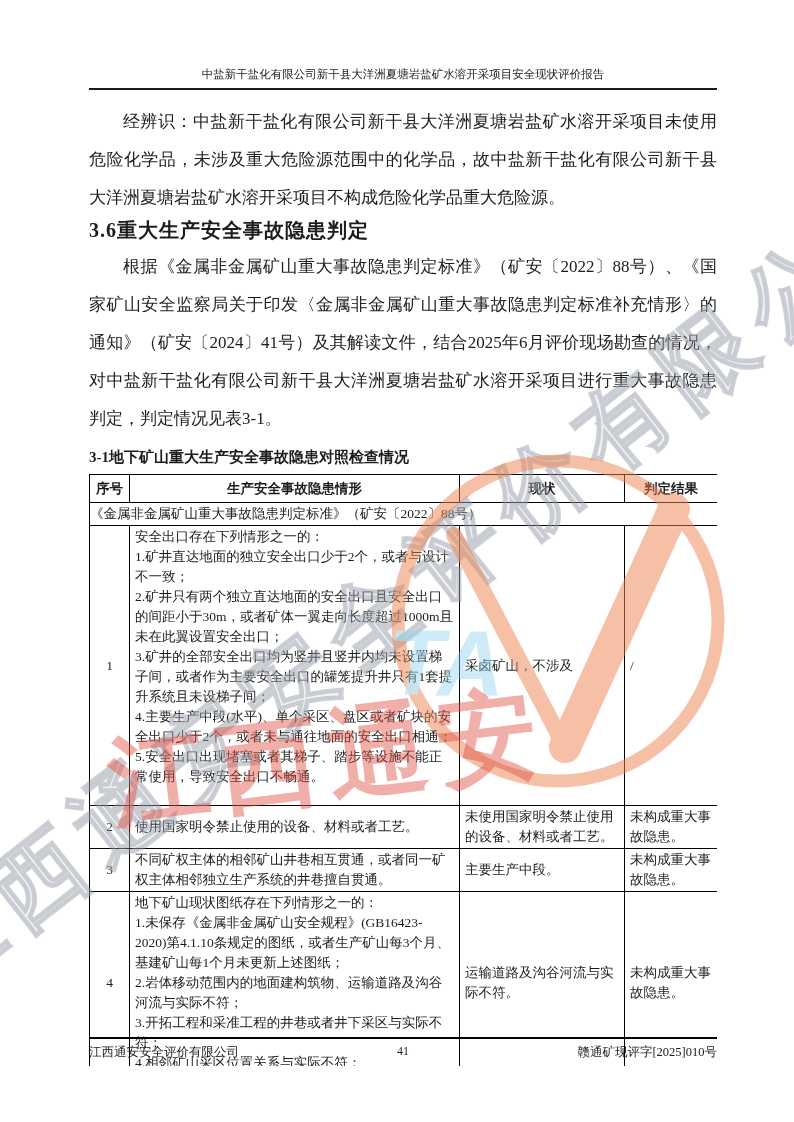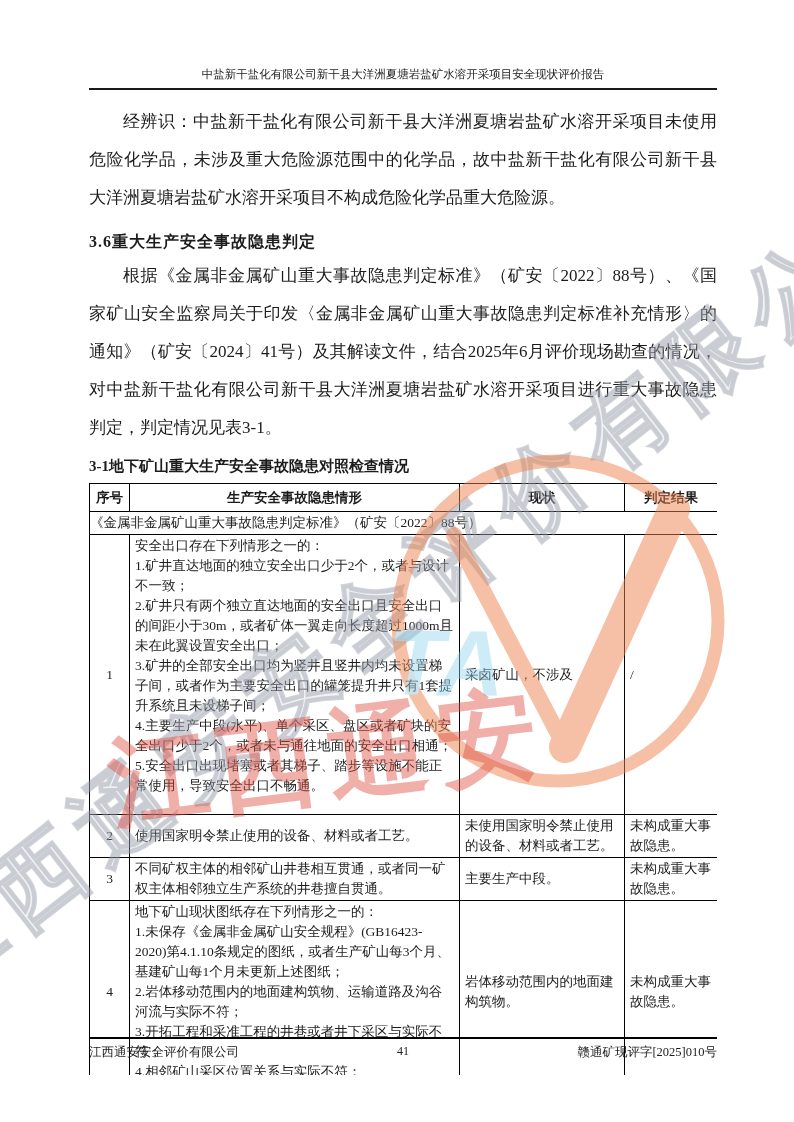--- a/index.html
+++ b/index.html
@@ -7,21 +7,21 @@
   .page {
     position:relative; width:794px; height:1122px; margin:0 auto;
     background:#ffffff; overflow:hidden;
     font-family:"Liberation Serif","DejaVu Serif",serif;
     color:#1c1c1c;
   }
   .content { position:absolute; left:89px; top:4px; width:628px; z-index:2; }
   .doc-header { text-align:center; font-size:11.5px; padding-top:63px; color:#222; }
   .header-rule { border-bottom:2px solid #1a1a1a; margin-top:6px; }
   .para { font-size:17px; line-height:38px; text-align:justify; text-indent:2em; margin-top:13px; }
-  .sec-heading { font-size:16px; font-weight:bold; margin-top:15px; letter-spacing:1px;
+  .sec-heading { font-size:20px; font-weight:bold; letter-spacing:1px;
     font-family:"Liberation Serif","DejaVu Serif",serif; }
   .para2 { margin-top:4px; }
   .tbl-title { text-align:left; font-weight:bold; font-size:15px; margin-top:10px; }
   .tbl-clip { height:592px; overflow:hidden; margin-top:7px; }
   table { border-collapse:collapse; width:628px; table-layout:fixed; }
   td,th { border:1.5px solid #000; font-size:13.5px; line-height:20px; padding:1px 5px; }
   th { font-weight:bold; text-align:center; height:28px; }
   .col-no    { width:40px; }
   .col-sit   { width:330px; }
   .col-stat  { width:165px; }
@@ -115,21 +115,21 @@
           <td class="cell-stat">主要生产中段。</td>
           <td class="cell-res">未构成重大事故隐患。</td>
         </tr>
         <tr class="r4">
           <td class="cell-no">4</td>
           <td class="cell-sit tall">地下矿山现状图纸存在下列情形之一的：
 1.未保存《金属非金属矿山安全规程》(GB16423-2020)第4.1.10条规定的图纸，或者生产矿山每3个月、基建矿山每1个月未更新上述图纸；
 2.岩体移动范围内的地面建构筑物、运输道路及沟谷河流与实际不符；
 3.开拓工程和采准工程的井巷或者井下采区与实际不符；
 4.相邻矿山采区位置关系与实际不符；</td>
-          <td class="cell-stat">岩体移动范围内的地面建构筑物。</td>
+          <td class="cell-stat">运输道路及沟谷河流与实际不符。</td>
           <td class="cell-res">未构成重大事故隐患。</td>
         </tr>
       </tbody>
         </table>
     </div>
   </div>
 
   <div class="doc-footer">
     <span>江西通安安全评价有限公司</span>
     <span class="pageno">41</span>

